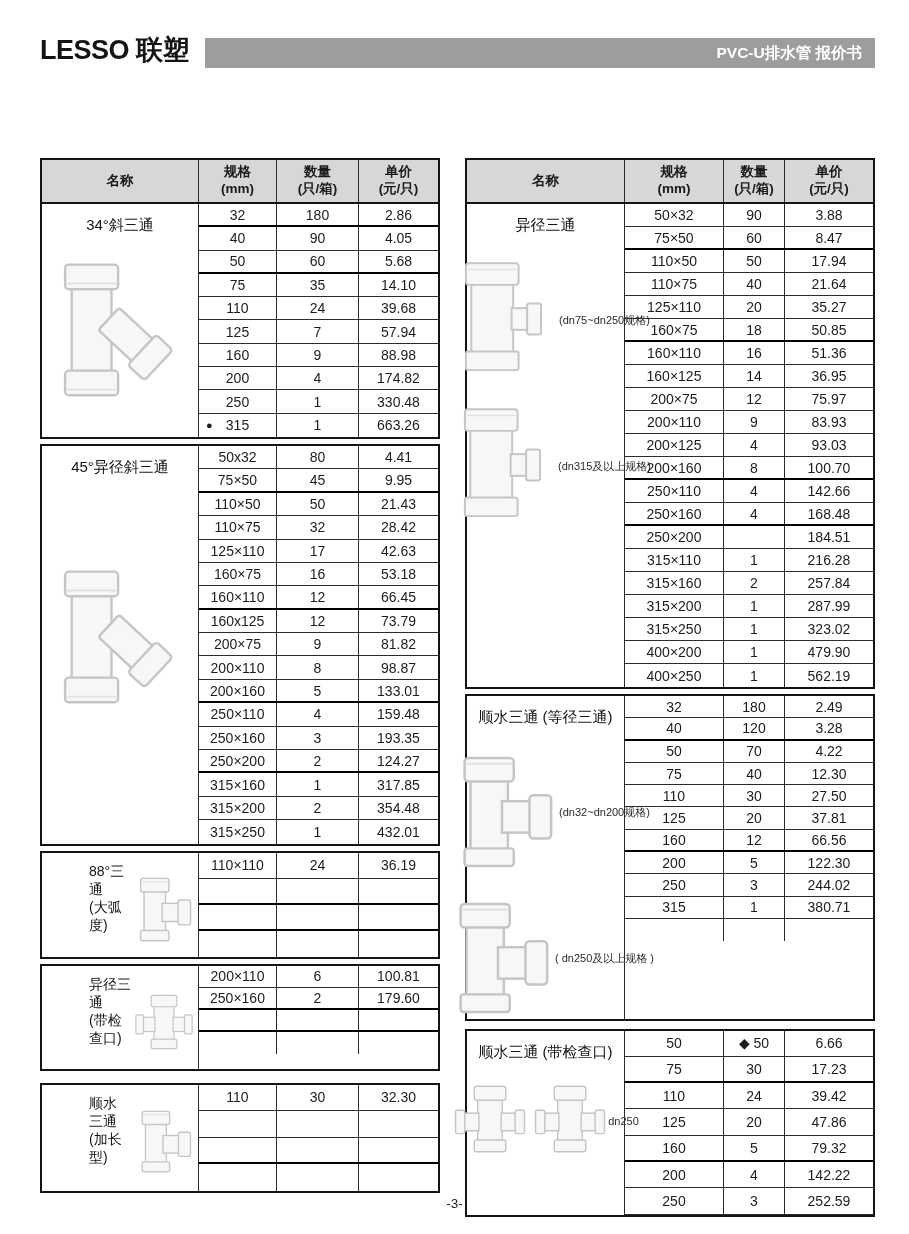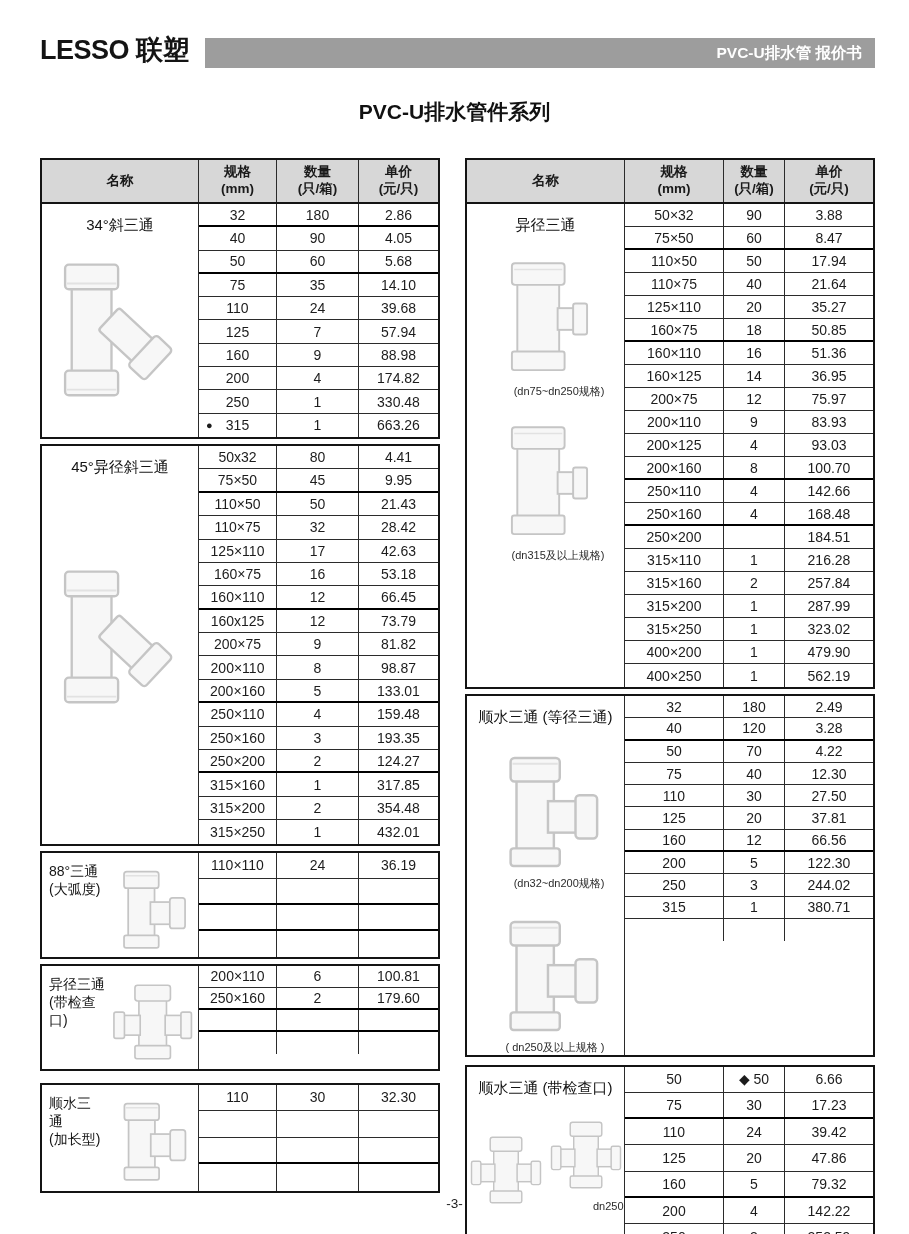--- a/index.html
+++ b/index.html
@@ -31,23 +31,23 @@
   .trow.thick{border-bottom:2.6px solid #000;}
   .trow.last{border-bottom:none;}
   .dc{position:relative;display:flex;align-items:center;justify-content:center;font-size:14px;
       border-right:1.5px solid #2b2b2b;box-sizing:border-box;color:#1c1c1c;flex-shrink:0;}
   .dc.nob{border-right:none;flex:1;}
   .mark-left{position:absolute;left:7px;top:50%;transform:translateY(-50%);font-size:11px;}
   
   .lay-stack .fit{margin-top:18px;}
   .lay-stack-low .fit{margin-top:84px;}
   .lay-row{flex-direction:row;align-items:flex-start;padding:9px 3px 4px 7px;}
-  .lay-row .pname{text-align:left;font-size:14px;}
+  .lay-row .pname{text-align:left;font-size:14px;margin-left:40px;}
   .lay-row .fit{margin-left:auto;margin-top:4px;}
-  .fitwrap{display:flex;flex-direction:column;align-items:flex-end;}
+  .fitwrap{display:flex;flex-direction:row;align-items:center;}
   .lay-stack2 .fitwrap{margin-top:22px;}
   .pairrow{display:flex;gap:4px;align-items:flex-end;margin-top:16px;}
   .cap{font-size:11px;color:#2b2b2b;margin-top:3px;white-space:nowrap;}
   
   .fit{display:block;}
   .fit svg{display:block;width:100%;height:100%;}
   .fit-lg{width:142px;height:152px;}
   .fit-md{width:118px;height:124px;}
   .fit-sm{width:92px;height:86px;}
   .fit-xs{width:76px;height:84px;}
@@ -56,21 +56,20 @@
   .pageno{position:absolute;left:0;right:0;top:1196px;text-align:center;font-size:13.5px;color:#222;}
 </style>
 </head>
 <body>
 
 <div class="sheet">
   <div class="logo">LESSO 联塑</div>
   <div class="banner">
     <span>PVC-U排水管 报价书</span>
   </div>
-  <div class="title">PVC-U排水管件系列</div>
 
   <div class="col-left">
     <div class="ptable">
         <div class="thead">
           <div class="hc" style="width:157px">名称</div>
           <div class="hc" style="width:78px">规格
 (mm)</div>
           <div class="hc" style="width:82px">数量
 (只/箱)</div>
           <div class="hc nob">单价

